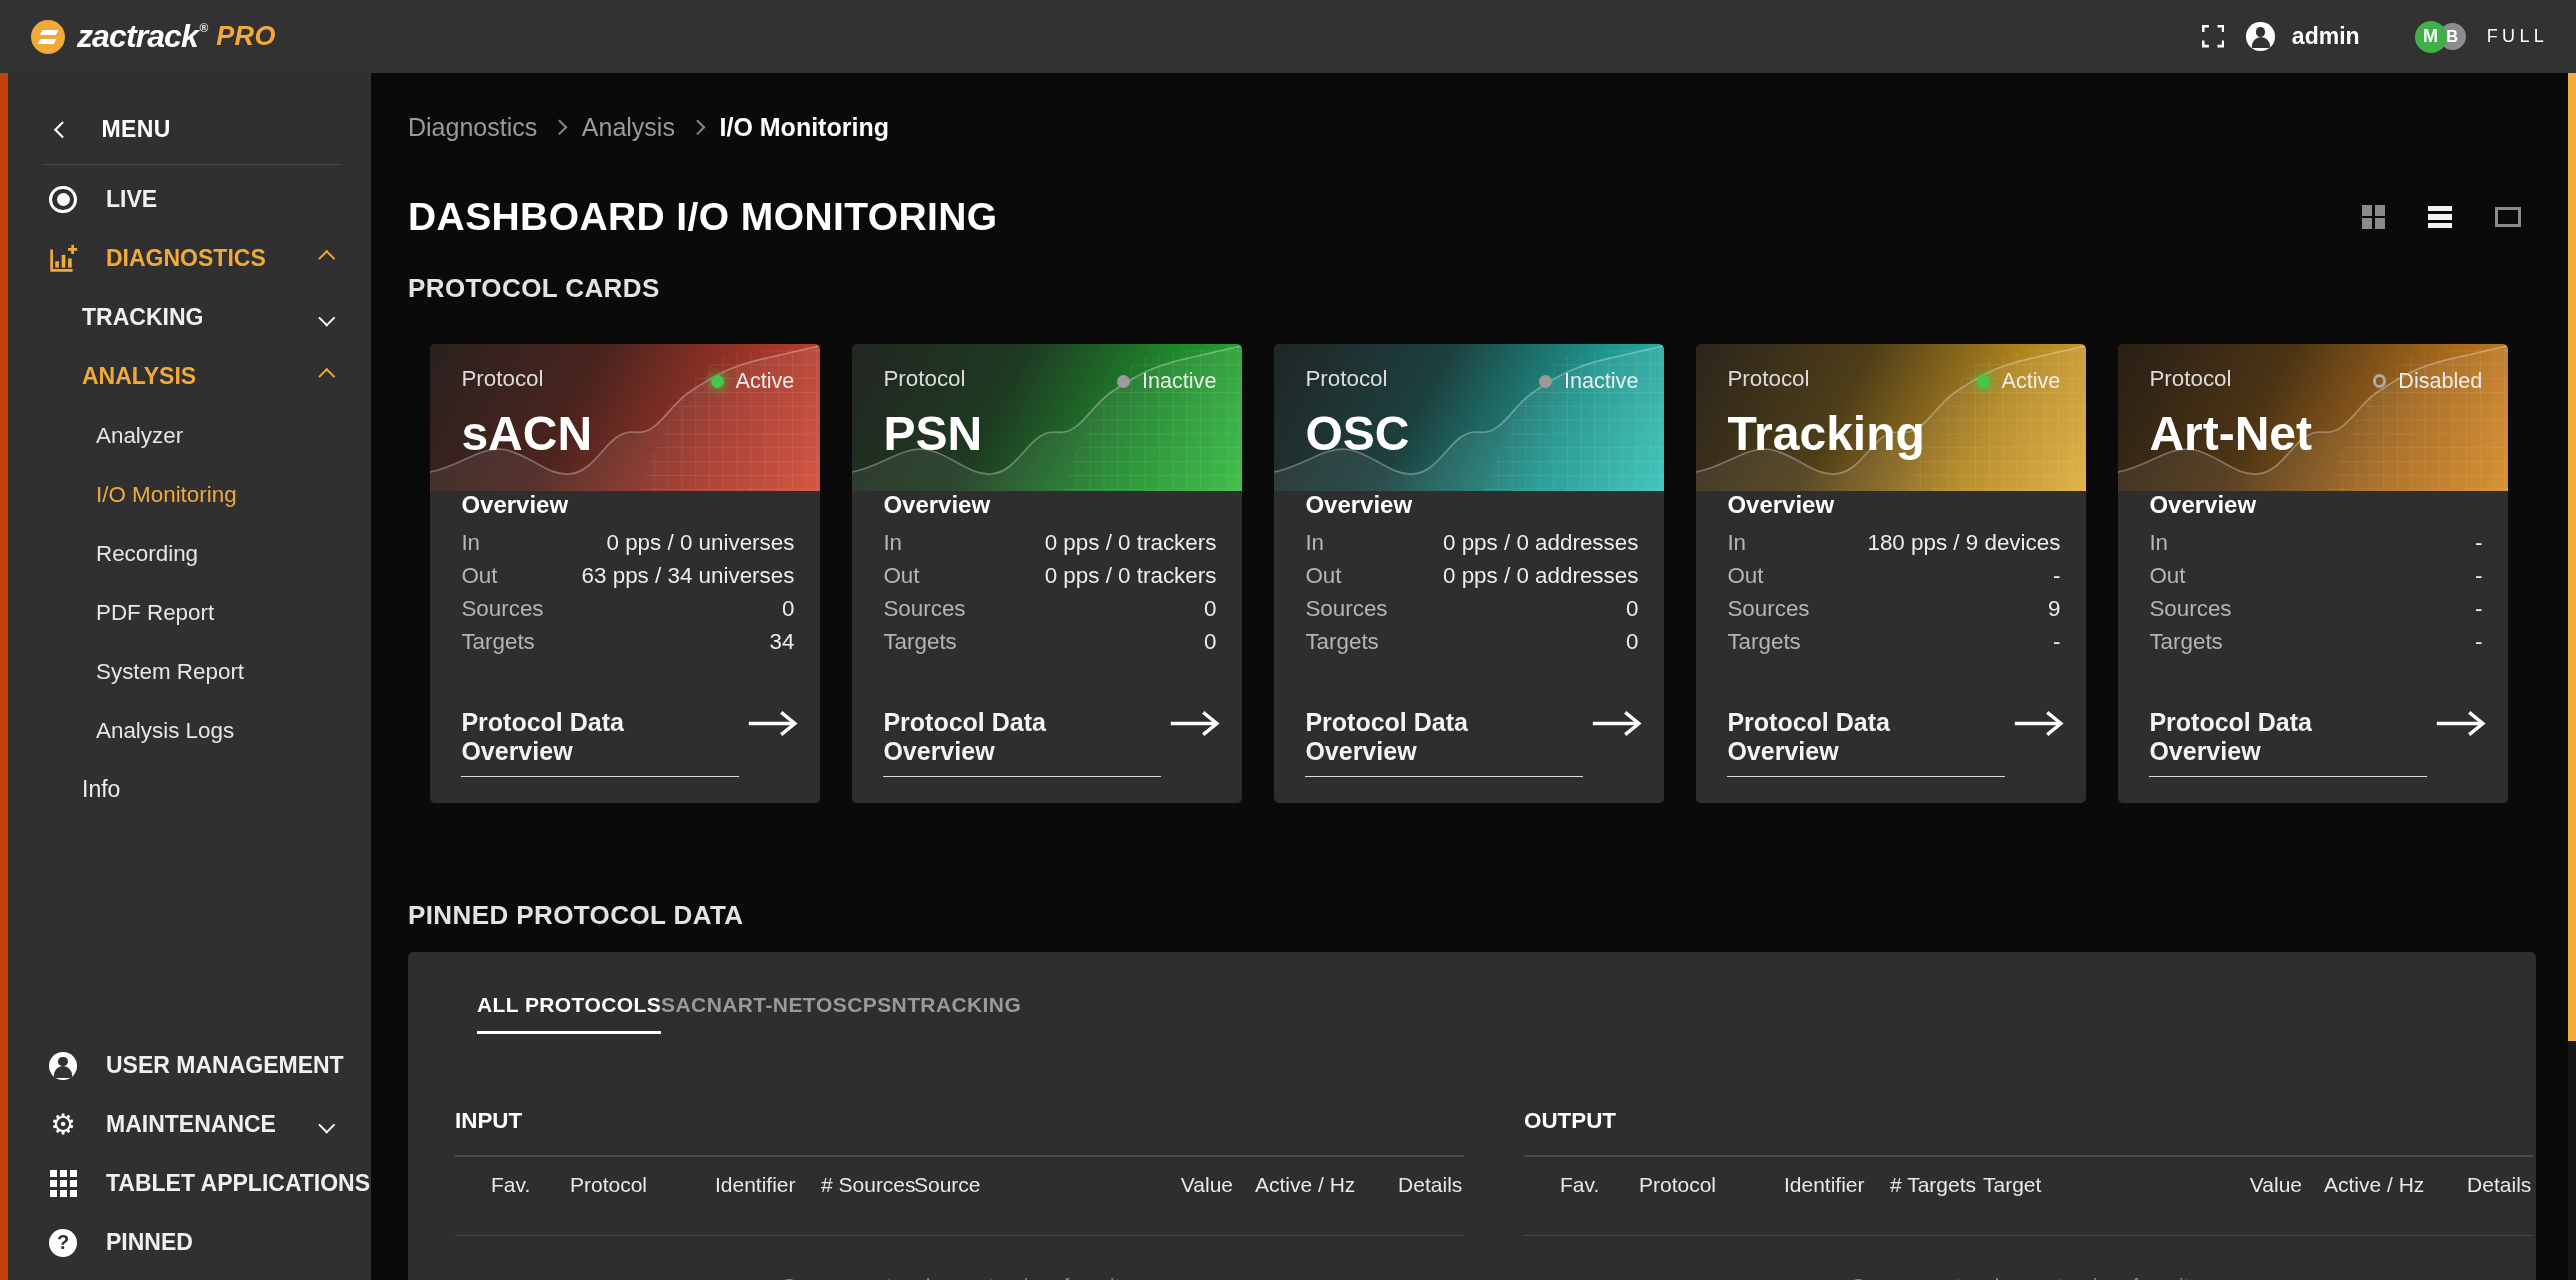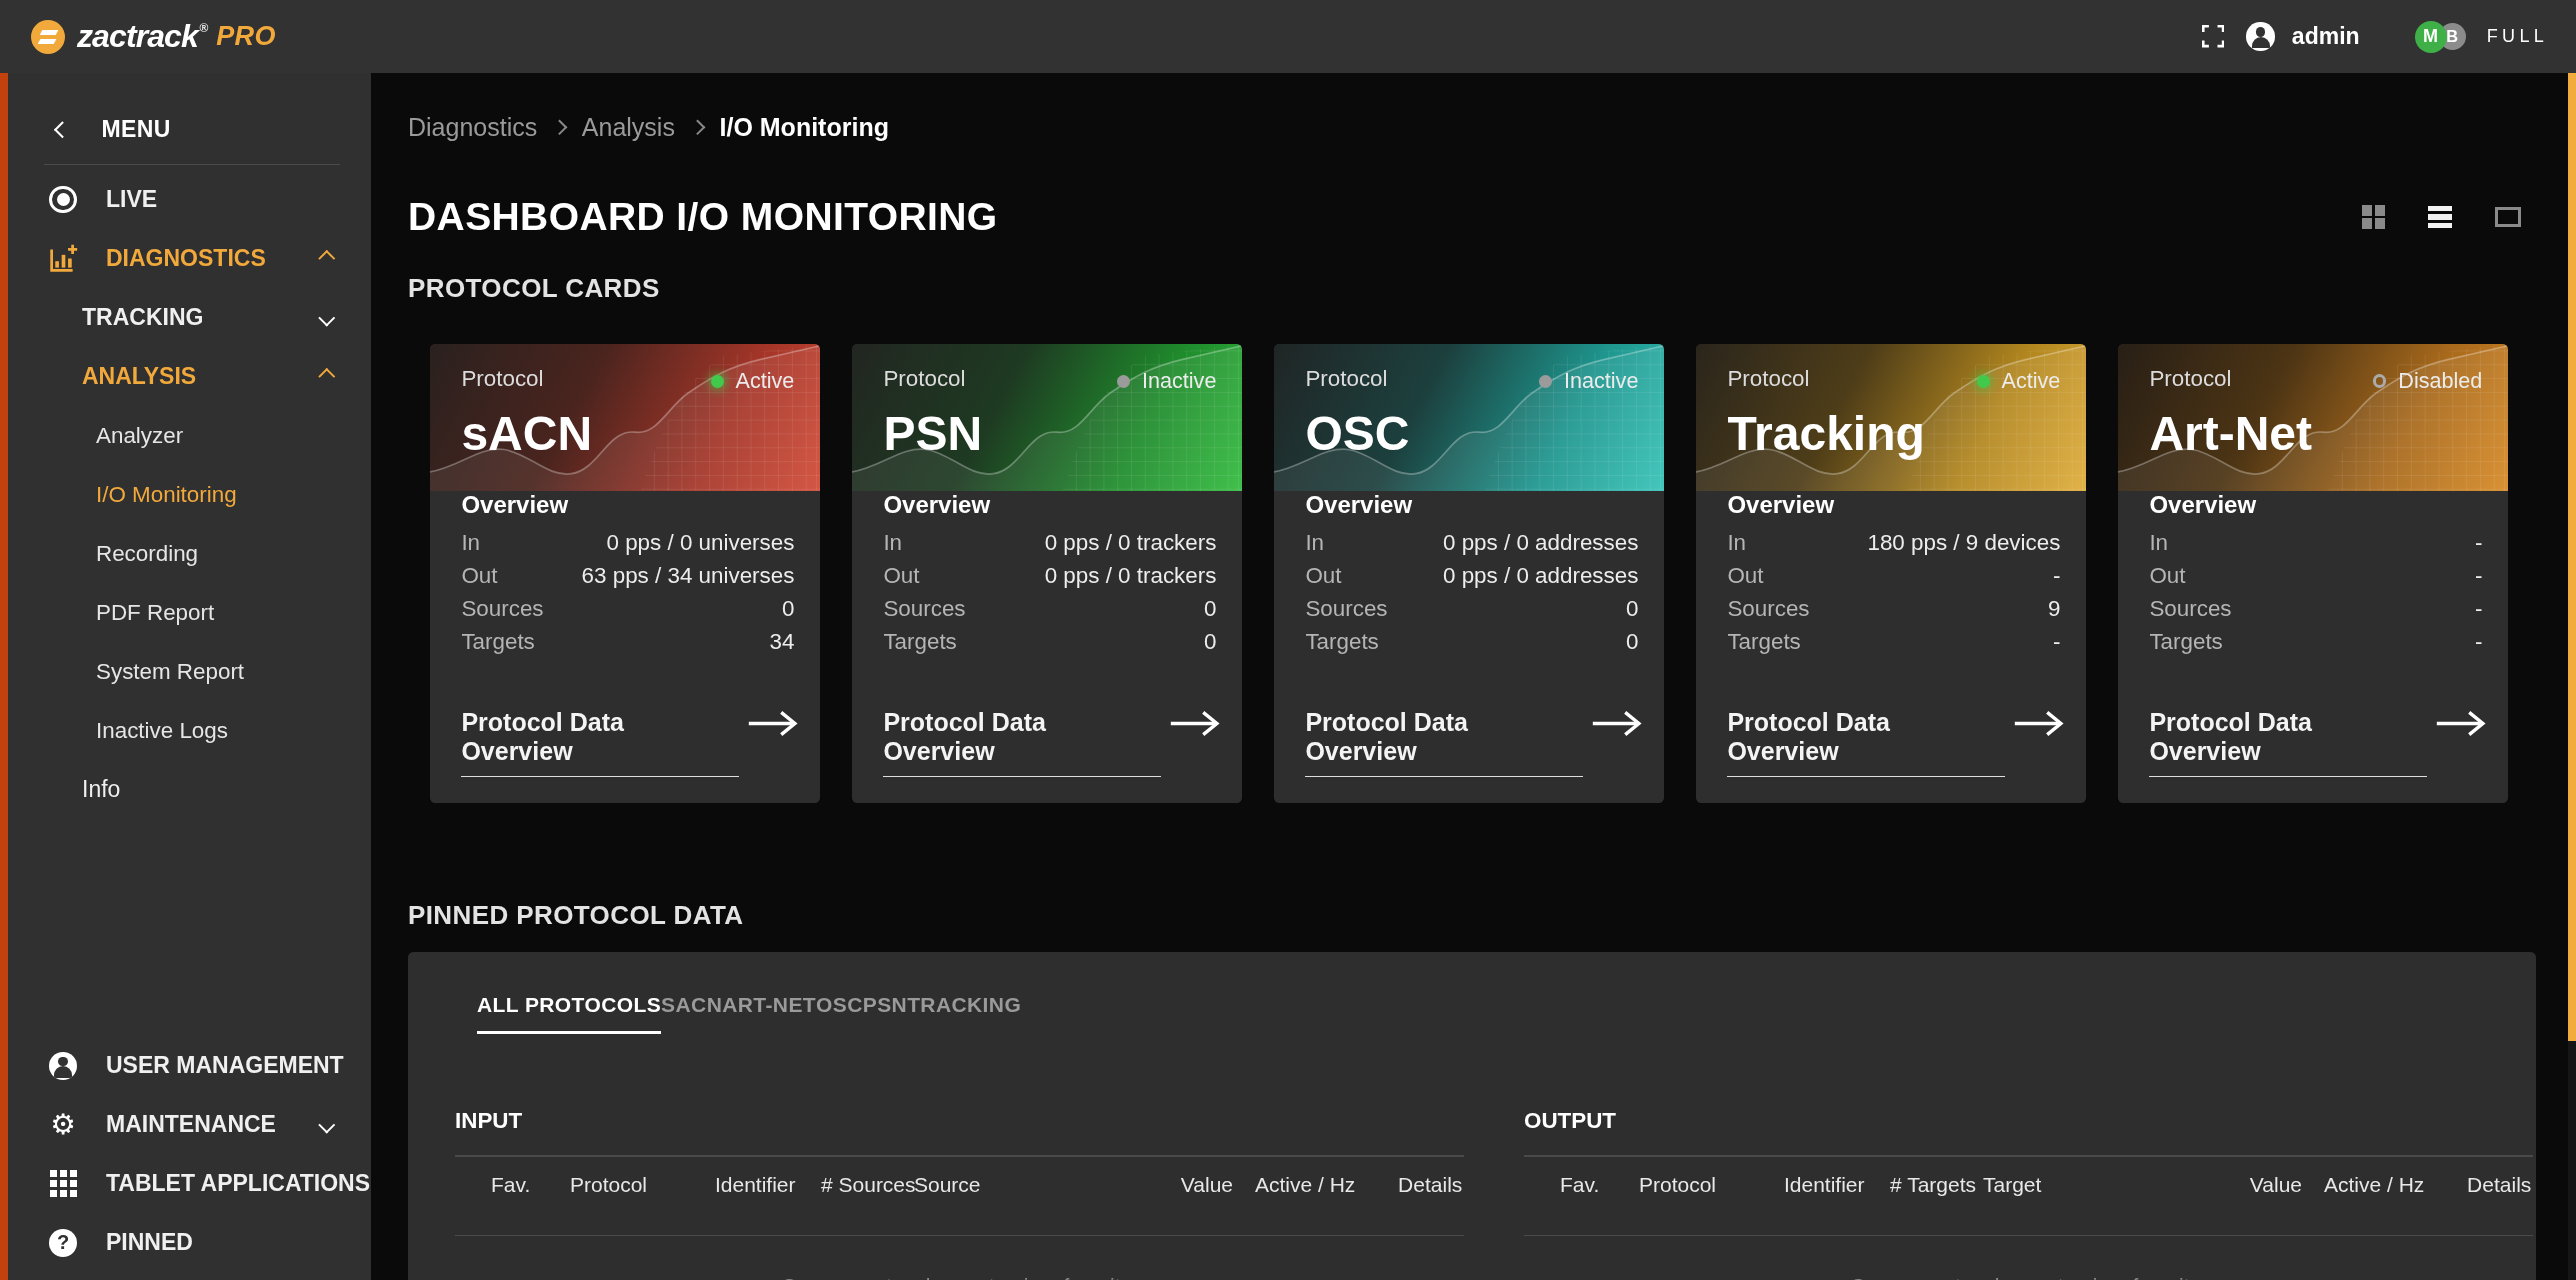--- a/index.html
+++ b/index.html
@@ -208,21 +208,21 @@
       <div class="nav-item lvl2">
         <span class="nav-label">Recording</span>
       </div>
       <div class="nav-item lvl2">
         <span class="nav-label">PDF Report</span>
       </div>
       <div class="nav-item lvl2">
         <span class="nav-label">System Report</span>
       </div>
       <div class="nav-item lvl2">
-        <span class="nav-label">Inactive Logs</span>
+        <span class="nav-label">Analysis Logs</span>
       </div>
       <div class="nav-item lvl1 sub">
         <span class="nav-label">Info</span>
       </div>
     </div>
 
     <div class="nav-bottom">
       <div class="nav-item lvl0">
         <span class="icon-box">
             <span class="person"></span>

